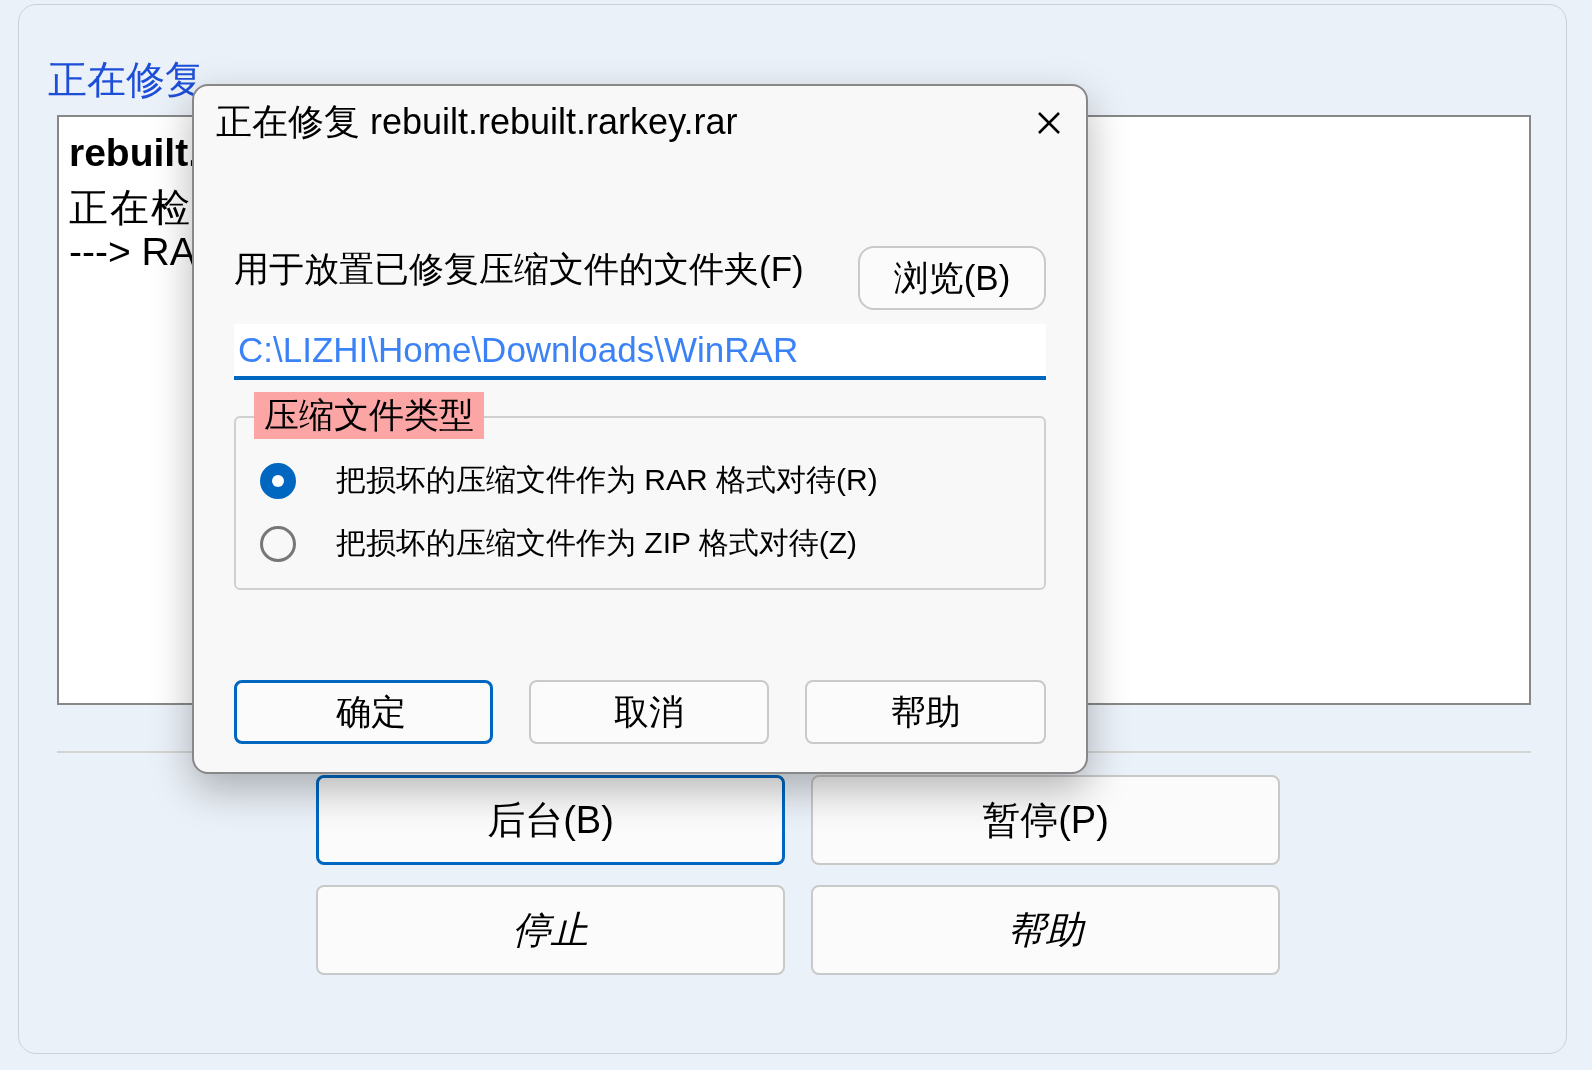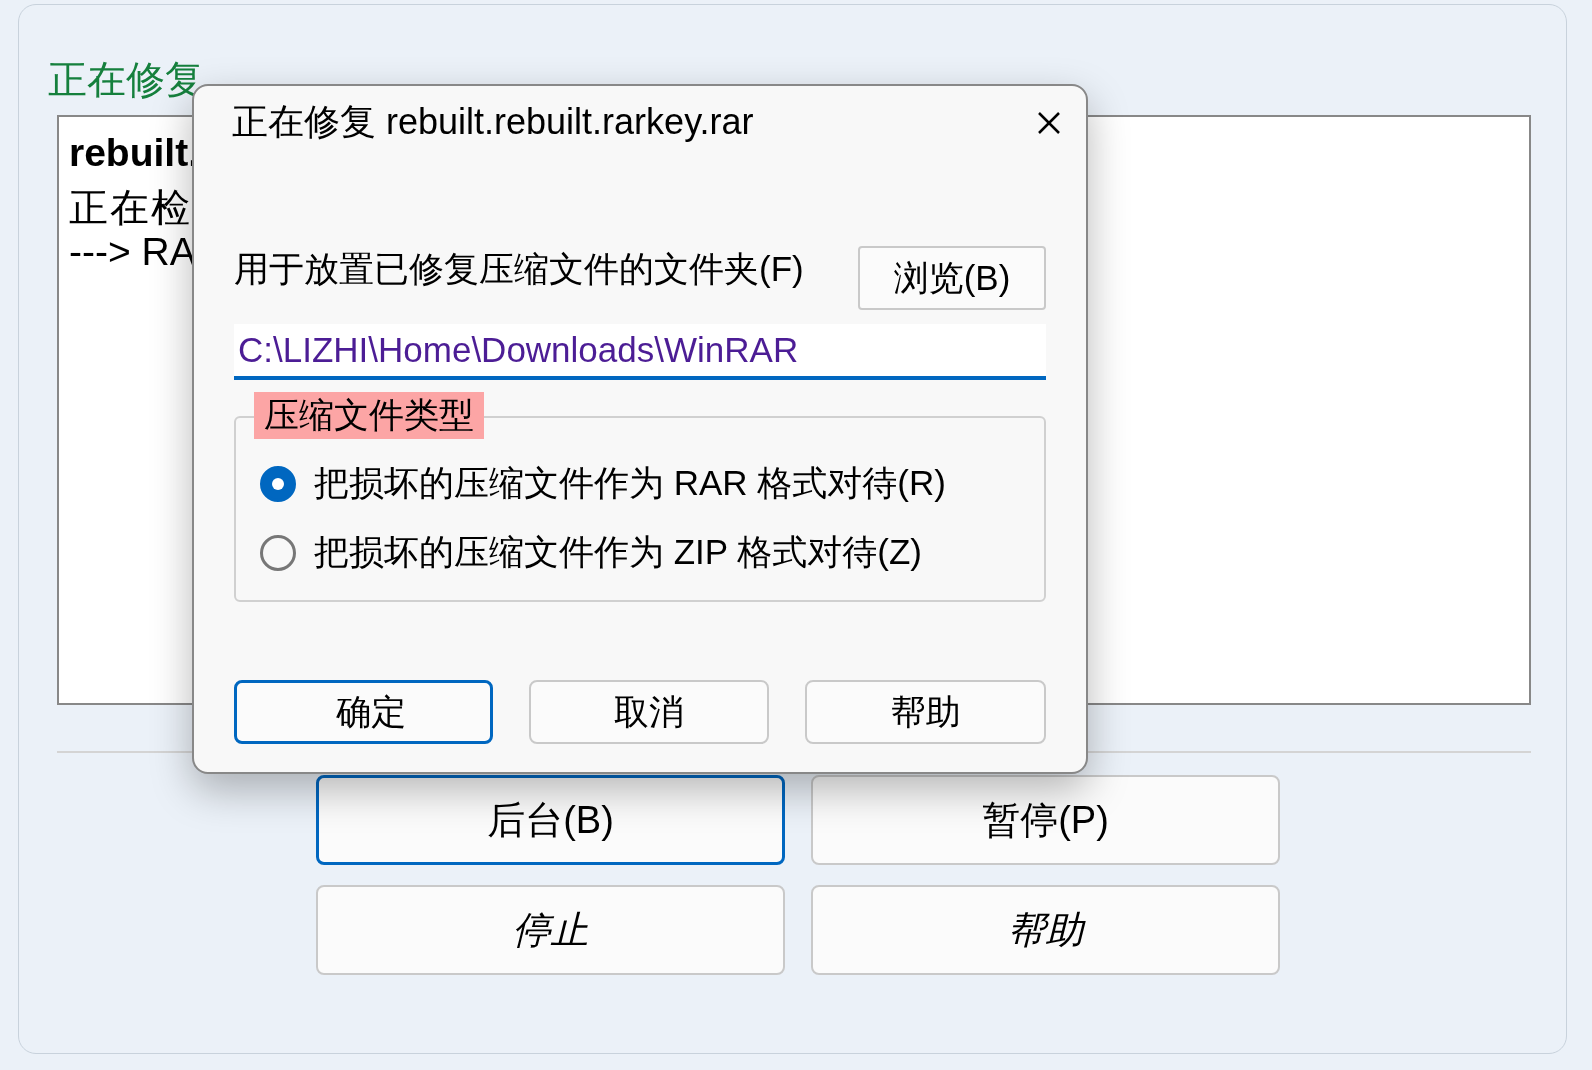--- a/index.html
+++ b/index.html
@@ -25,21 +25,21 @@
       height: 1050px;
       background: #ebf1f8;
       border-radius: 18px;
       border: 1px solid #c8d2dc;
     }
     .bg-window-title {
       position: absolute;
       left: 29px;
       top: 48px;
       font-size: 39px;
-      color: #15803d;
+      color: #1d4ed8;
     }
     .bg-content-box {
       position: absolute;
       left: 38px;
       top: 110px;
       width: 1474px;
       height: 590px;
       background: #fff;
       border: 2px solid #888;
     }
@@ -120,21 +120,21 @@
       background: #f8f8f8;
       border: 2px solid #888;
       border-radius: 16px;
       box-shadow: 0 16px 42px rgba(0,0,0,0.28);
     }
     .fg-title-bar {
       position: relative;
       height: 72px;
       display: flex;
       align-items: center;
-      padding: 0 38px;
+      padding: 0 22px;
     }
     .fg-title {
       font-size: 36px;
       color: #000;
     }
     .fg-close {
       position: absolute;
       right: 10px;
       top: 10px;
       width: 54px;
@@ -162,35 +162,35 @@
     }
     .folder-label {
       font-size: 35px;
       color: #000;
     }
     .browse-btn {
       width: 188px;
       height: 64px;
       background: #fbfbfb;
       border: 2px solid #c9c9c9;
-      border-radius: 4px;
+      border-radius: 16px;
       font-size: 35px;
       color: #000;
       display: flex;
       align-items: center;
       justify-content: center;
       cursor: pointer;
     }
     
     .path-input {
       margin-top: 14px;
       width: 100%;
       height: 56px;
       font-size: 35px;
-      color: #4c1d95;
+      color: #3b82f6;
       border: none;
       border-bottom: 4px solid #0067c0;
       background: #fff;
       outline: none;
       padding: 0 4px;
       font-family: inherit;
     }
     
     .fieldset-box {
       margin-top: 36px;
@@ -236,22 +236,23 @@
       width: 12px;
       height: 12px;
       background: #fff;
       border-radius: 50%;
       display: none;
     }
     .radio-outer.checked .radio-inner {
       display: block;
     }
     .radio-label {
-      font-size: 35px;
-      color: #000;
+      font-size: 30px;
+      color: #000;
+      margin-left: 22px;
     }
     
     .fg-button-row {
       position: absolute;
       bottom: 28px;
       left: 40px;
       right: 40px;
       display: flex;
       gap: 36px;
     }

